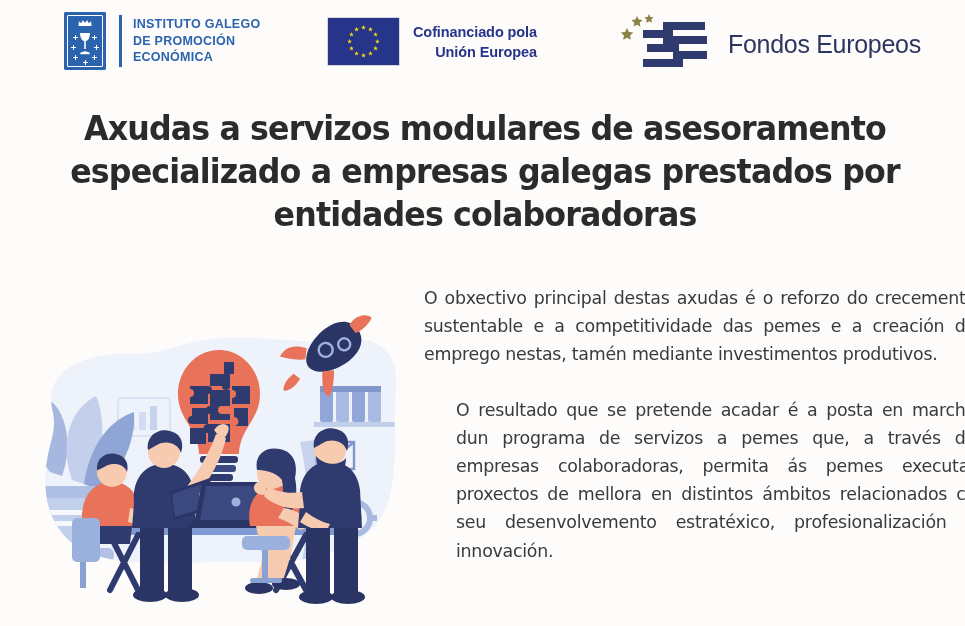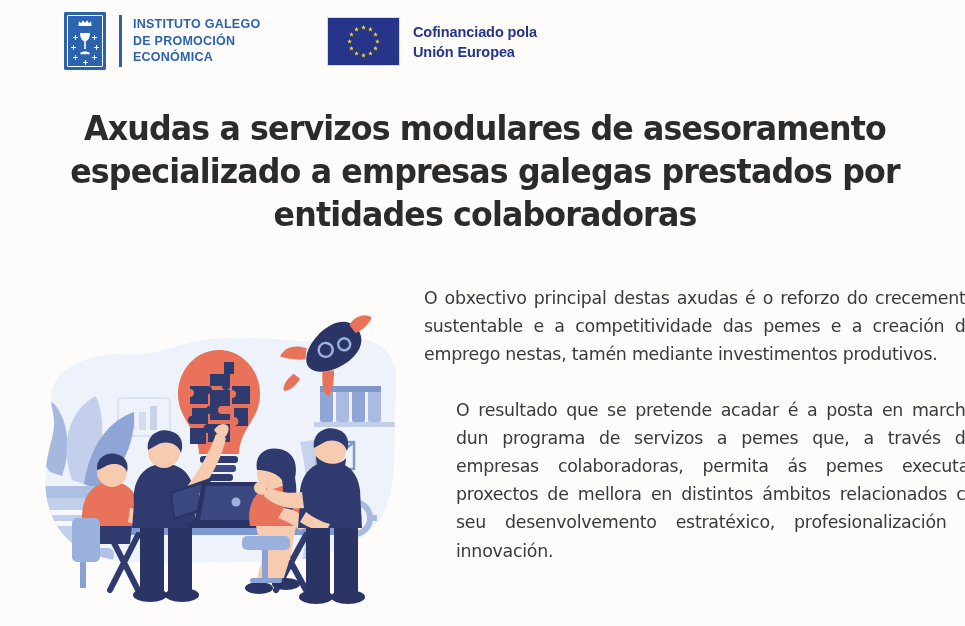--- a/index.html
+++ b/index.html
@@ -54,21 +54,21 @@
   }
 
   
   .logo-eu { left:327px; top:17px; }
   .eu-flag {
     width:73px; height:49px; background:#26348a; position:relative; flex:none;
     border:1px solid #d8d8d8;
   }
   .eu-text {
     margin-left:13px; font-size:14.5px; font-weight:bold; color:#26348a;
-    line-height:1.38; white-space:pre-line; letter-spacing:-0.1px;
+    line-height:1.38; white-space:pre-line; letter-spacing:-0.1px;text-align:right;
   }
 
   
   .logo-fondos { left:617px; top:8px; }
   .fondos-mark { width:100px; height:72px; position:relative; flex:none; }
   .fondos-text {
     margin-left:11px; font-size:25px; color:#2e3561; letter-spacing:-0.3px;
     white-space:nowrap;
   }
 
@@ -157,20 +157,42 @@
                 <polygon points="23.94,14.65 24.58,16.37 26.42,16.45 24.98,17.59 25.47,19.35 23.94,18.34 22.41,19.35 22.90,17.59 21.47,16.45 23.30,16.37"></polygon>
                 <polygon points="29.25,9.34 29.89,11.06 31.72,11.14 30.29,12.28 30.78,14.05 29.25,13.03 27.72,14.05 28.21,12.28 26.78,11.14 28.61,11.06"></polygon>
               </g>
           </g>
         </svg>
       </div>
       <div class="eu-text">Cofinanciado pola
 Unión Europea</div>
     </div>
 
+    <div class="logo logo-fondos">
+      <div class="fondos-mark">
+        <svg viewBox="0 0 100 72">
+          <g fill="#8a8246">
+            <path d="M20 8 l1.7 3.5 3.8 .5 -2.8 2.7 .7 3.8 -3.4-1.8 -3.4 1.8 .7-3.8 -2.8-2.7 3.8-.5 Z"></path>
+            <path d="M32 6 l1.4 2.9 3.2 .4 -2.3 2.3 .6 3.2 -2.9-1.5 -2.9 1.5 .6-3.2 -2.3-2.3 3.2-.4 Z"></path>
+            <path d="M10 20 l1.9 3.9 4.3 .6 -3.1 3 .7 4.3 -3.8-2 -3.8 2 .7-4.3 -3.1-3 4.3-.6 Z"></path>
+          </g>
+          <g fill="#2f3a6e">
+            <path d="M46 14 h42 v8 h-42 z"></path>
+            <path d="M26 22 h30 v8 h-30 z"></path>
+            <path d="M56 28 h34 v8 h-34 z"></path>
+            <path d="M30 36 h30 v8 h-30 z"></path>
+            <path d="M60 43 h30 v8 h-30 z"></path>
+            <path d="M26 51 h40 v8 h-40 z"></path>
+            <path d="M46 22 h10 v22 h-10 z"></path>
+            <path d="M56 36 h6 v16 h-6 z"></path>
+          </g>
+        </svg>
+      </div>
+      <div class="fondos-text">Fondos Europeos</div>
+    </div>
 
   </div>
 
   <h1 class="title">Axudas a servizos modulares de asesoramento especializado a empresas galegas prestados por entidades colaboradoras</h1>
 
   <div class="illus">
     <svg viewBox="0 0 390 300" xmlns="http://www.w3.org/2000/svg">
       <defs>
         <clipPath id="blobclip">
           <path d="M38 96 C30 58 72 40 118 42 C150 43 168 28 210 26 C262 24 300 34 330 28

